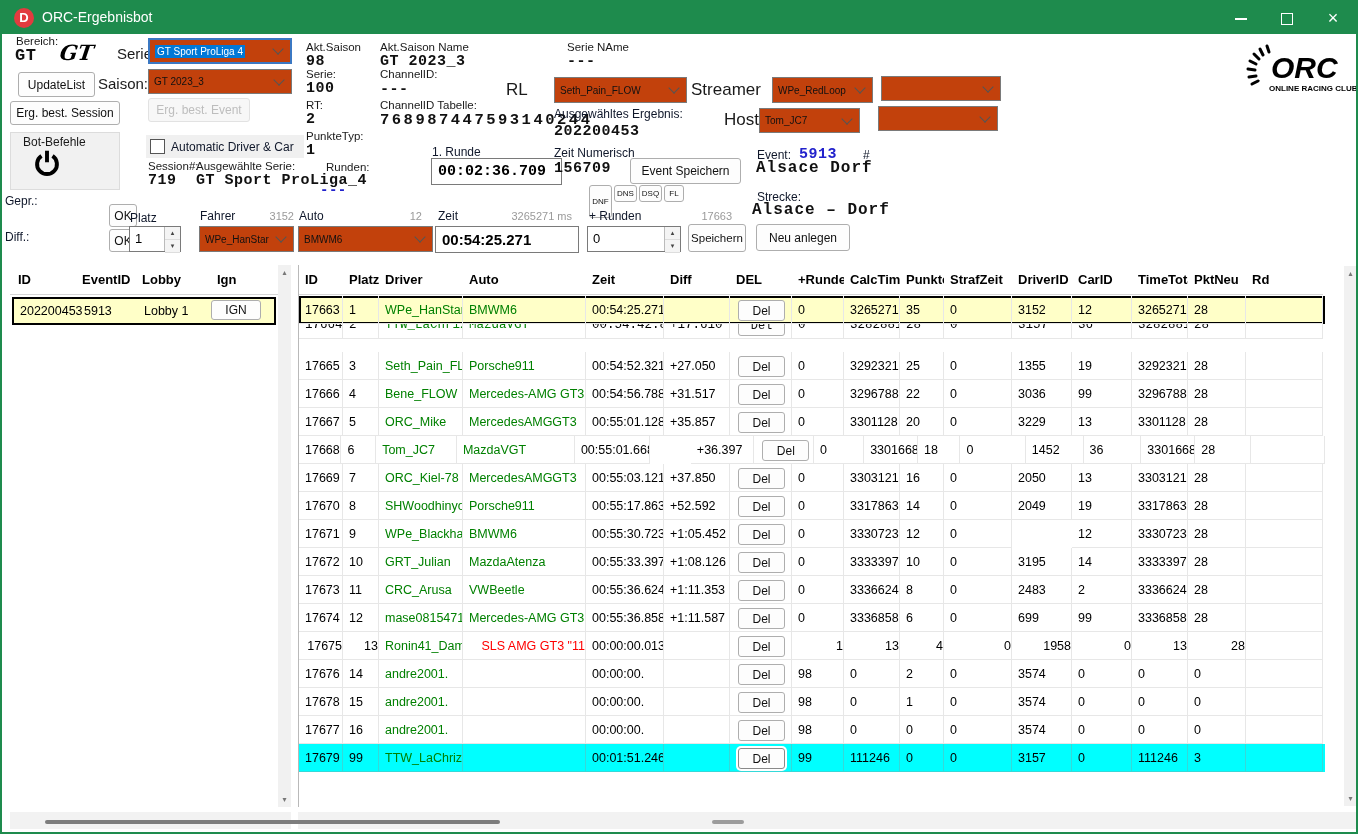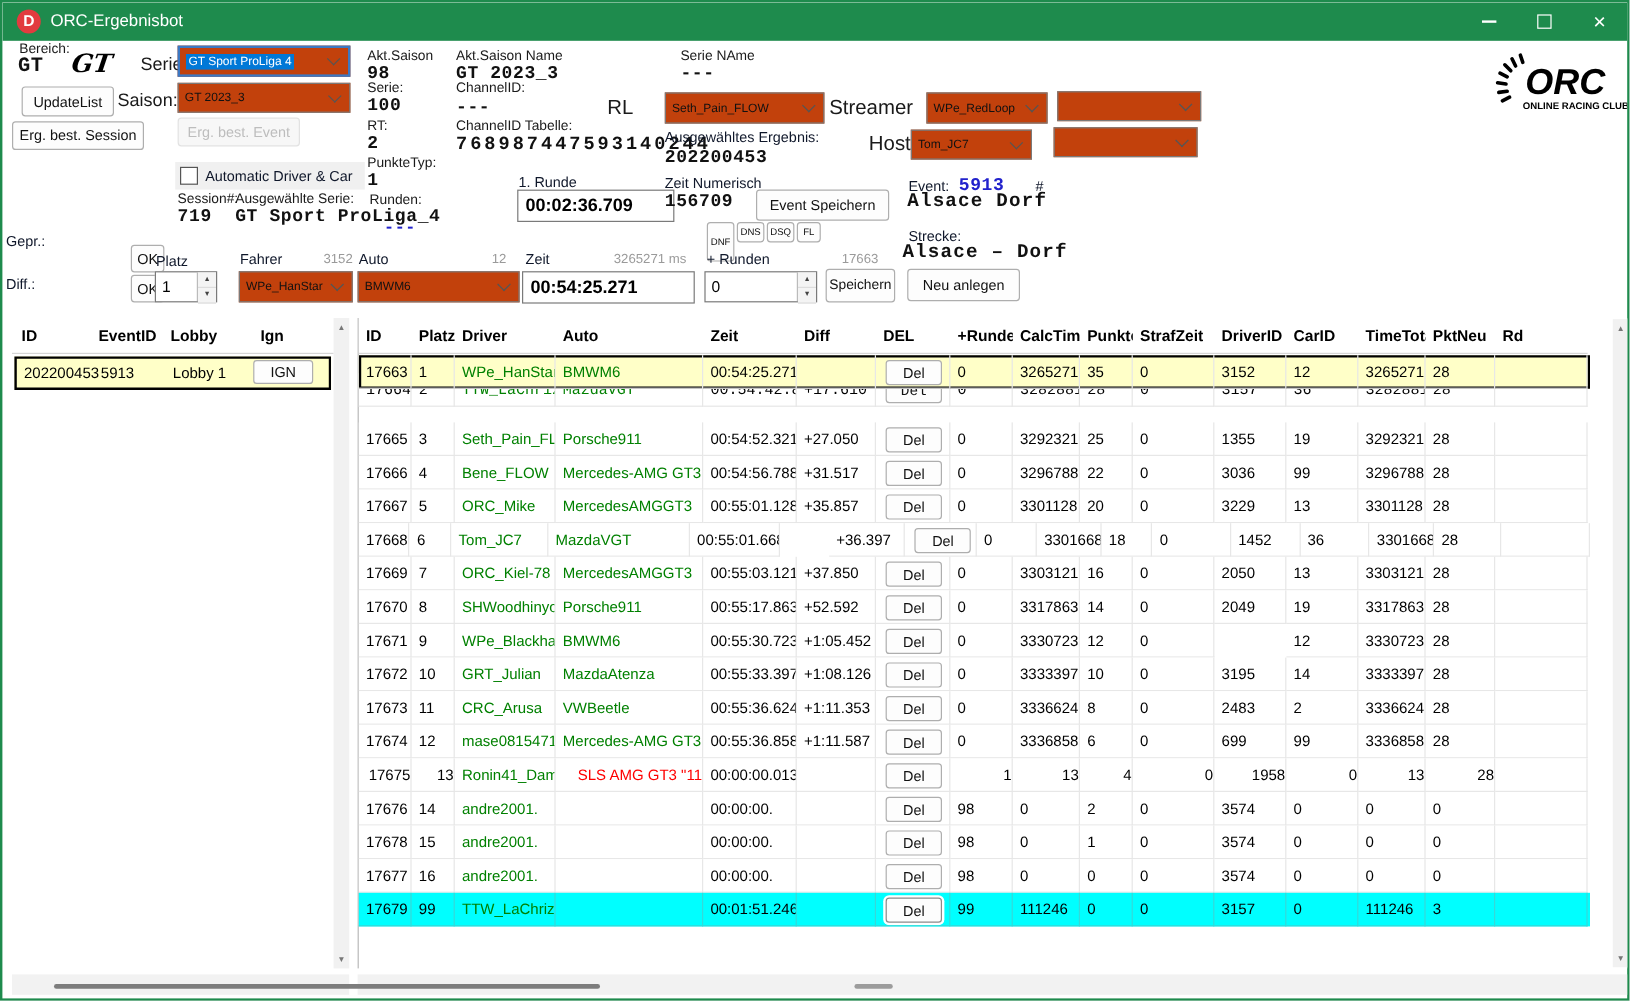--- a/index.html
+++ b/index.html
@@ -87,20 +87,27 @@
   </div>
   <div class="btn abs" style="left:16px;top:70px;width:77px;height:25px;">UpdateList</div>
   <div class="abs lbl15" style="left:96px;top:73px;">Saison:</div>
   <div class="combo" style="left:146px;top:67px;width:144px;height:25px;">
     <span>GT 2023_3</span>
     <span class="chev"></span>
   </div>
   <div class="btn abs" style="left:8px;top:99px;width:110px;height:24px;">Erg. best. Session</div>
   <div class="btn abs disabled" style="left:146px;top:96px;width:102px;height:24px;">Erg. best. Event</div>
 
+  <div class="group" style="left:8px;top:130px;width:110px;height:58px;">
+    <span class="glabel">Bot-Befehle</span>
+    <svg class="power-icon" style="left:22px;top:16px;" width="28" height="30" viewBox="0 0 24 26">
+      <path d="M12 1.5 v 10" stroke="#000" stroke-width="3.4" fill="none"></path>
+      <path d="M7.2 6 A 8.6 8.6 0 1 0 16.8 6" stroke="#000" stroke-width="3.4" fill="none"></path>
+    </svg>
+  </div>
 
   <div class="chkrow" style="left:144px;top:133px;width:158px;height:23px;">
     <span class="chk"></span>
     <span class="lbl12">Automatic Driver &amp; Car</span>
   </div>
 
   <div class="abs lbl" style="left:146px;top:158px;">Session#:</div>
   <div class="abs mono" style="left:146px;top:170px;font-size:15px;">719</div>
   <div class="abs lbl" style="left:194px;top:158px;">Ausgewählte Serie:</div>
   <div class="abs mono" style="left:194px;top:170px;font-size:15px;">GT Sport ProLiga_4</div>
@@ -112,31 +119,31 @@
   <div class="btn abs" style="left:107px;top:227px;width:28px;height:23px;">OK</div>
 
   <div class="abs lbl" style="left:304px;top:39px;">Akt.Saison</div>
   <div class="abs mono" style="left:304px;top:51px;font-size:15px;">98</div>
   <div class="abs lbl" style="left:304px;top:66px;">Serie:</div>
   <div class="abs mono" style="left:304px;top:78px;font-size:15px;">100</div>
   <div class="abs lbl" style="left:304px;top:97px;">RT:</div>
   <div class="abs mono" style="left:304px;top:109px;font-size:15px;">2</div>
   <div class="abs lbl" style="left:304px;top:128px;">PunkteTyp:</div>
   <div class="abs mono" style="left:304px;top:140px;font-size:15px;">1</div>
-  <div class="abs lbl" style="left:306px;top:159px;">Runden:</div>
+  <div class="abs lbl" style="left:324px;top:159px;">Runden:</div>
 
   <div class="abs lbl" style="left:378px;top:39px;">Akt.Saison Name</div>
   <div class="abs mono" style="left:378px;top:51px;font-size:15px;">GT 2023_3</div>
   <div class="abs lbl" style="left:378px;top:66px;">ChannelID:</div>
   <div class="abs mono" style="left:378px;top:79px;font-size:15px;">---</div>
   <div class="abs lbl" style="left:378px;top:97px;">ChannelID Tabelle:</div>
   <div class="abs mono" style="left:378px;top:109px;font-size:15.5px;letter-spacing:2.5px;">768987447593140244</div>
 
   <div class="abs lbl12" style="left:430px;top:143px;">1. Runde</div>
-  <div class="tbox" style="left:429px;top:156px;width:131px;height:27px;">00:02:36.709</div>
+  <div class="tbox" style="left:429px;top:156px;width:131px;height:27px;font-family:Liberation Mono, monospace;">00:02:36.709</div>
 
   <div class="abs lbl" style="left:565px;top:39px;">Serie NAme</div>
   <div class="abs mono" style="left:565px;top:51px;font-size:15px;">---</div>
 
   <div class="abs lbl17" style="left:504px;top:78px;">RL</div>
   <div class="combo" style="left:552px;top:75px;width:133px;height:26px;">
     <span>Seth_Pain_FLOW</span>
     <span class="chev"></span>
   </div>
   <div class="abs lbl17" style="left:689px;top:78px;">Streamer</div>

